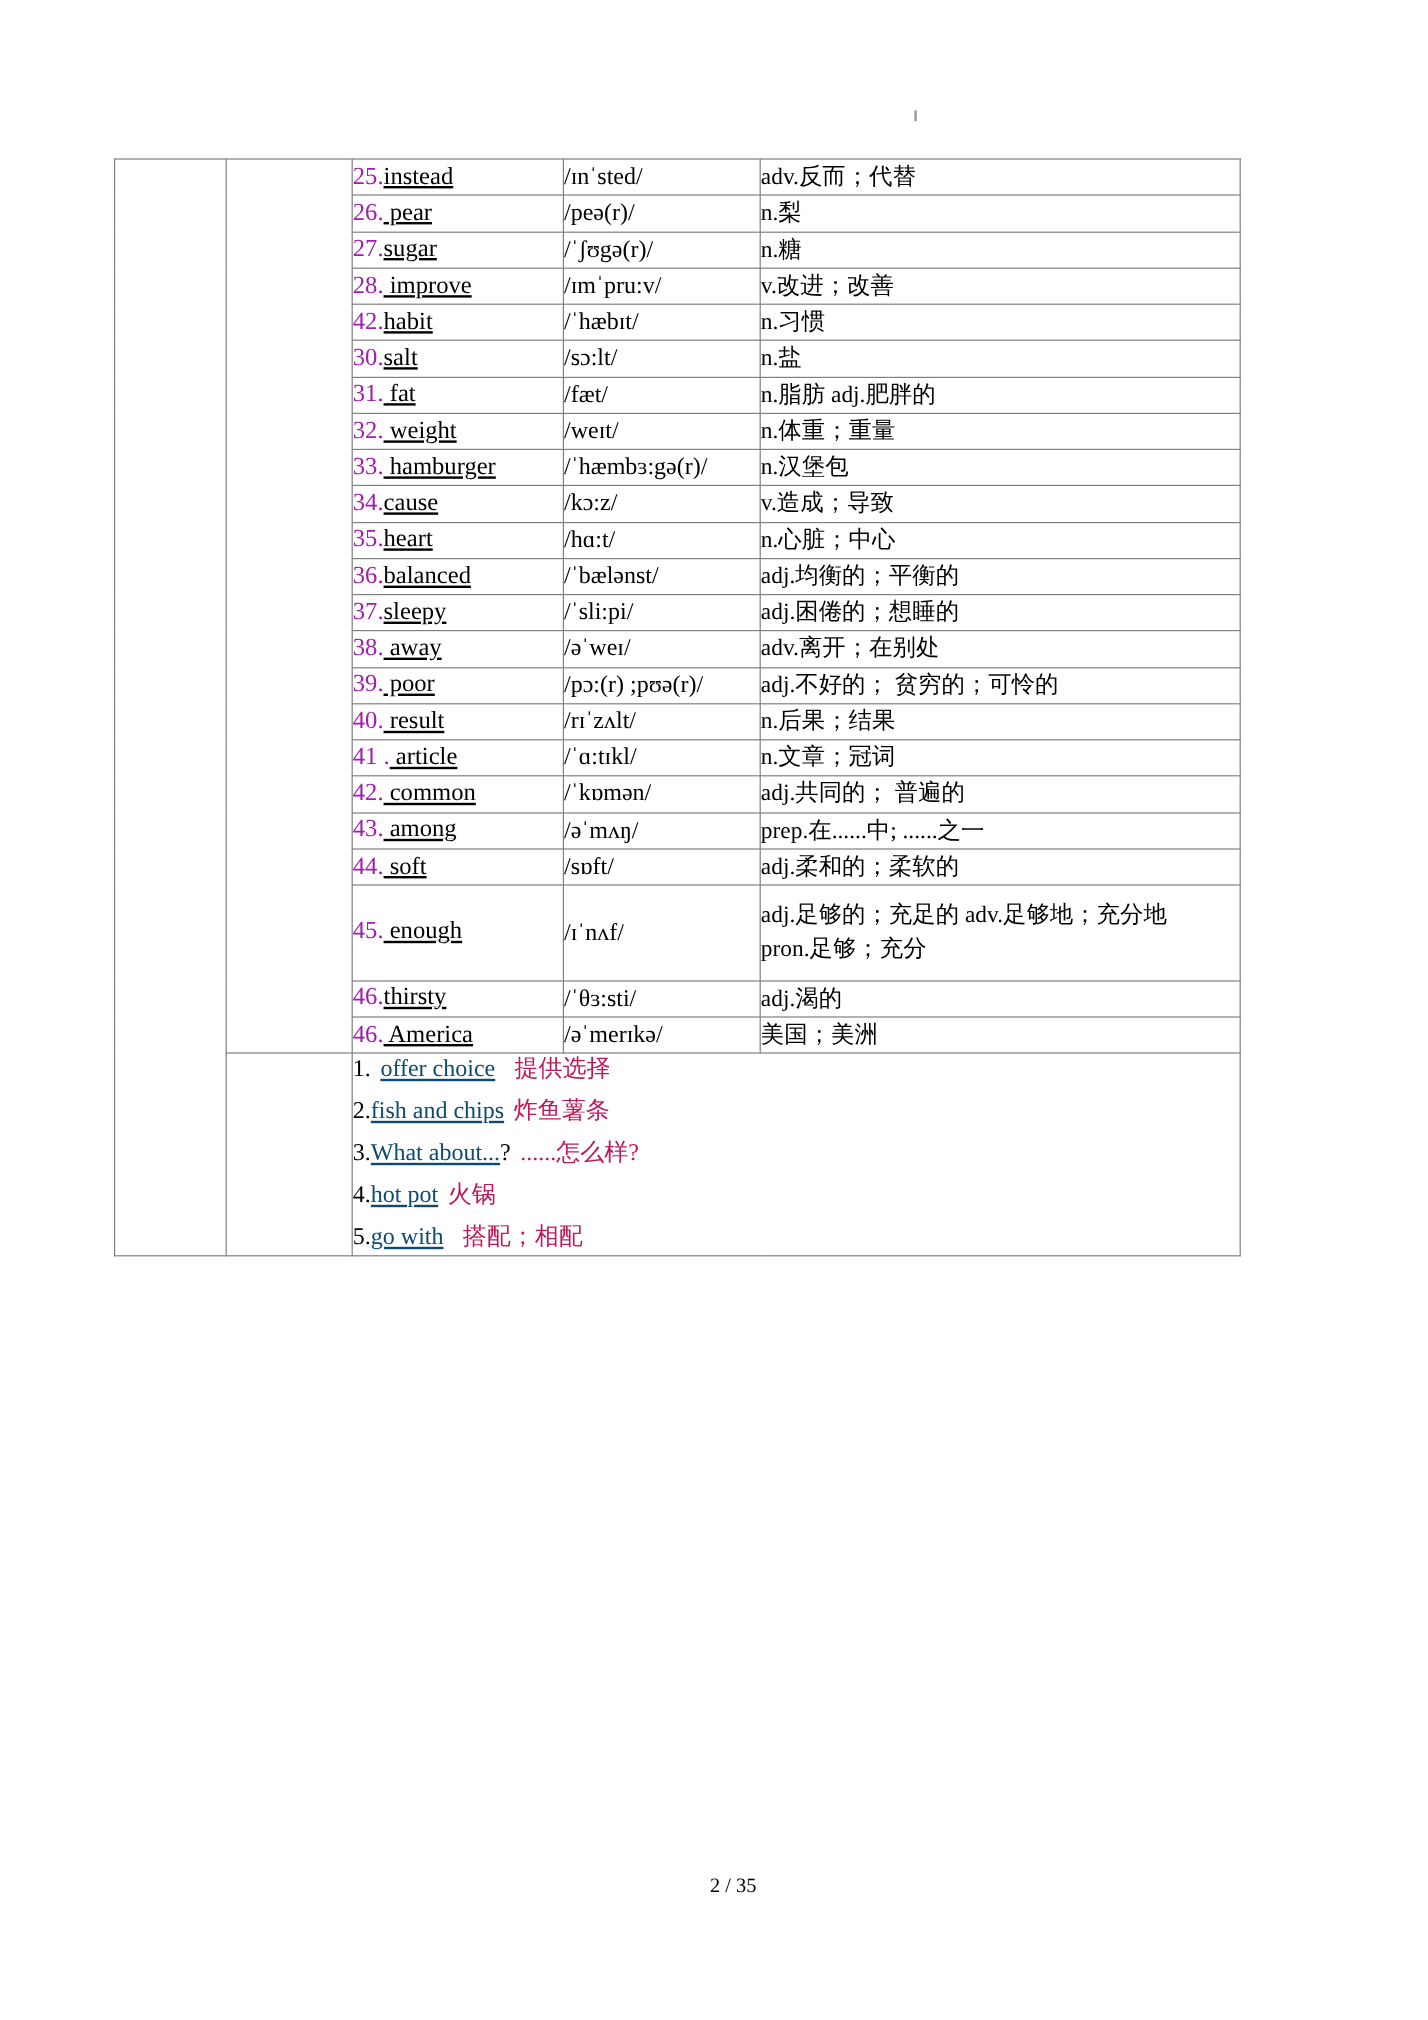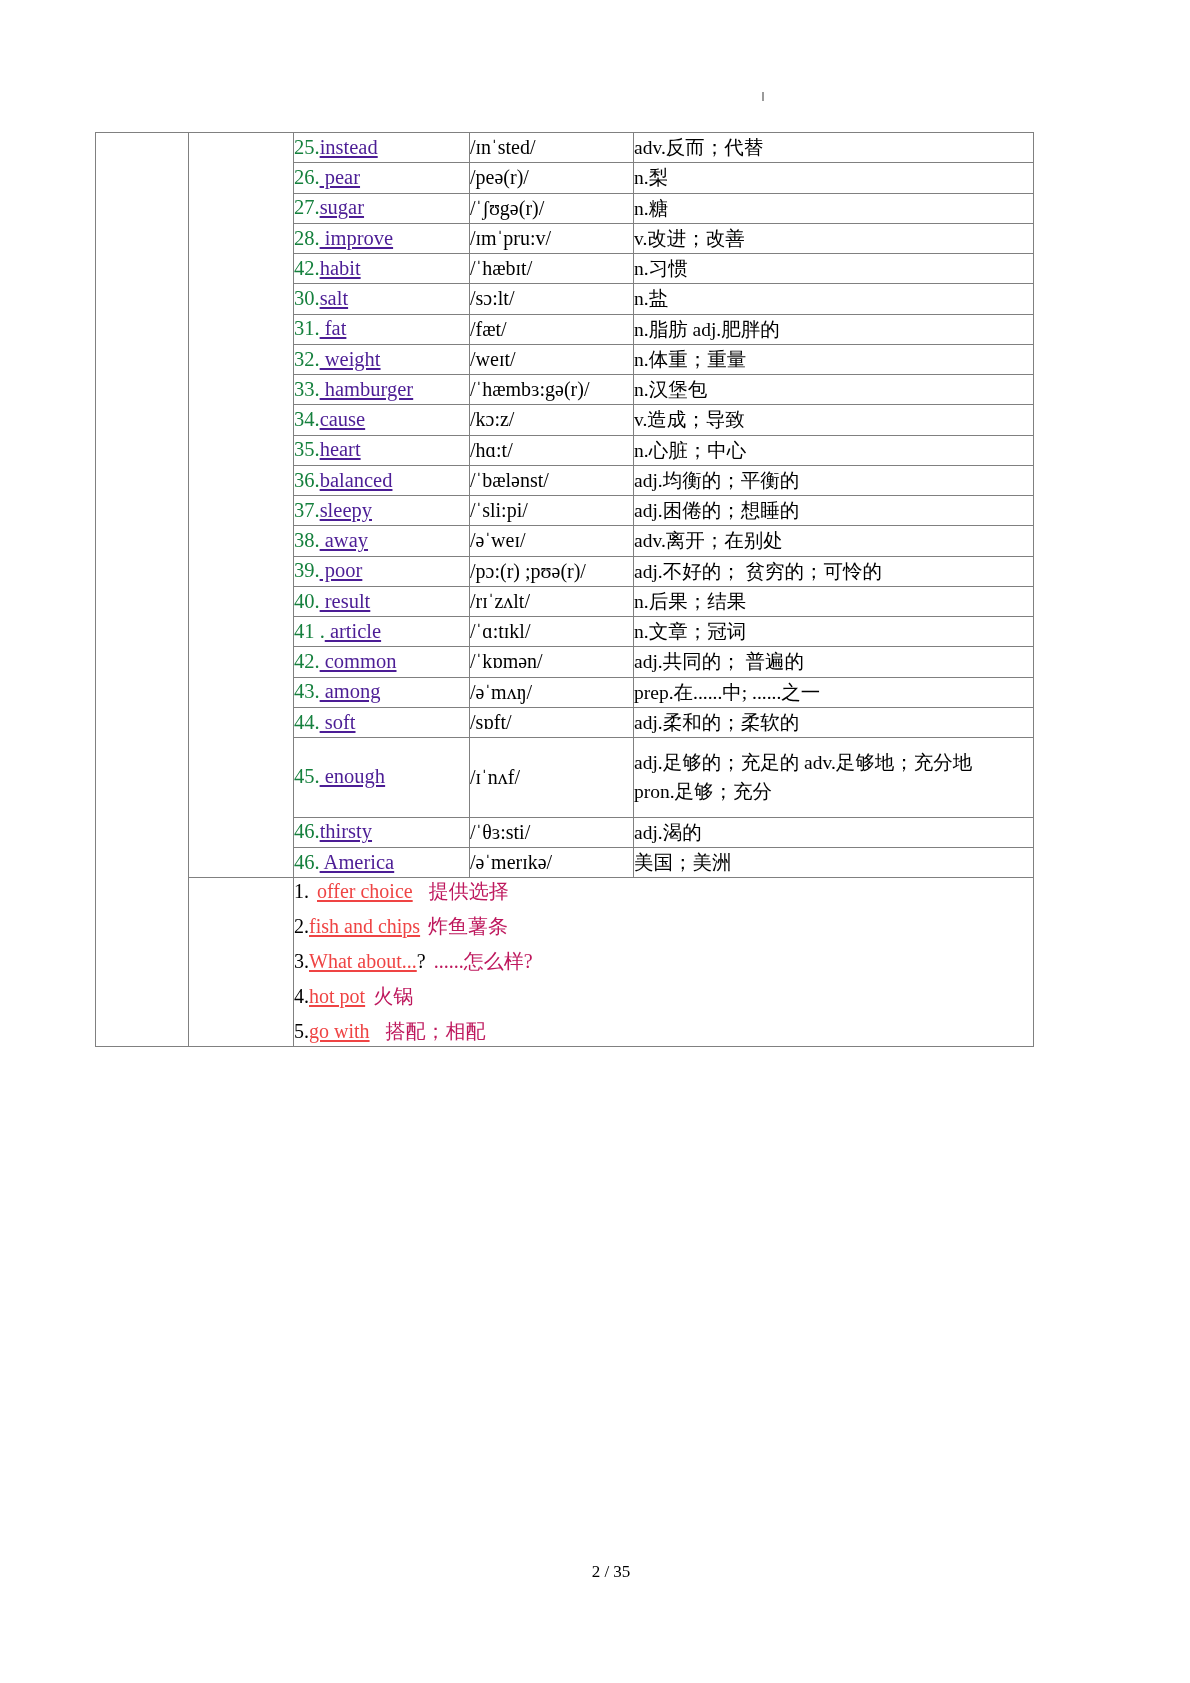--- a/index.html
+++ b/index.html
@@ -82,43 +82,43 @@
     font-size: 19.5px;
     line-height: 1.5;
   }
   td.def.two-line {
     padding-top: 10px;
     padding-bottom: 10px;
   }
   .def-line { display: block; }
 
   .num {
-    color: #15803d;
+    color: #a21caf;
   }
   .term {
-    color: #4c1d95;
+    color: #000000;
     text-decoration: underline;
     text-underline-offset: 2px;
   }
 
   
   td.phrases {
     padding: 12px 0 14px 10px;
     font-size: 20px;
   }
   .phrase-row {
     display: block;
     margin: 0 0 9px 0;
     line-height: 1.3;
     white-space: nowrap;
   }
   .phrase-row:last-child { margin-bottom: 2px; }
   .p-num { color: #000000; }
   .p-en {
-    color: #ef4444;
+    color: #0c4a6e;
     text-decoration: underline;
     text-underline-offset: 2px;
   }
   .p-tail { color: #000000; }
   .p-zh { color: #be185d; }
   .gap-wide { display: inline-block; width: 16px; }
   .gap-small { display: inline-block; width: 8px; }
 
   .footer {
     position: absolute;

